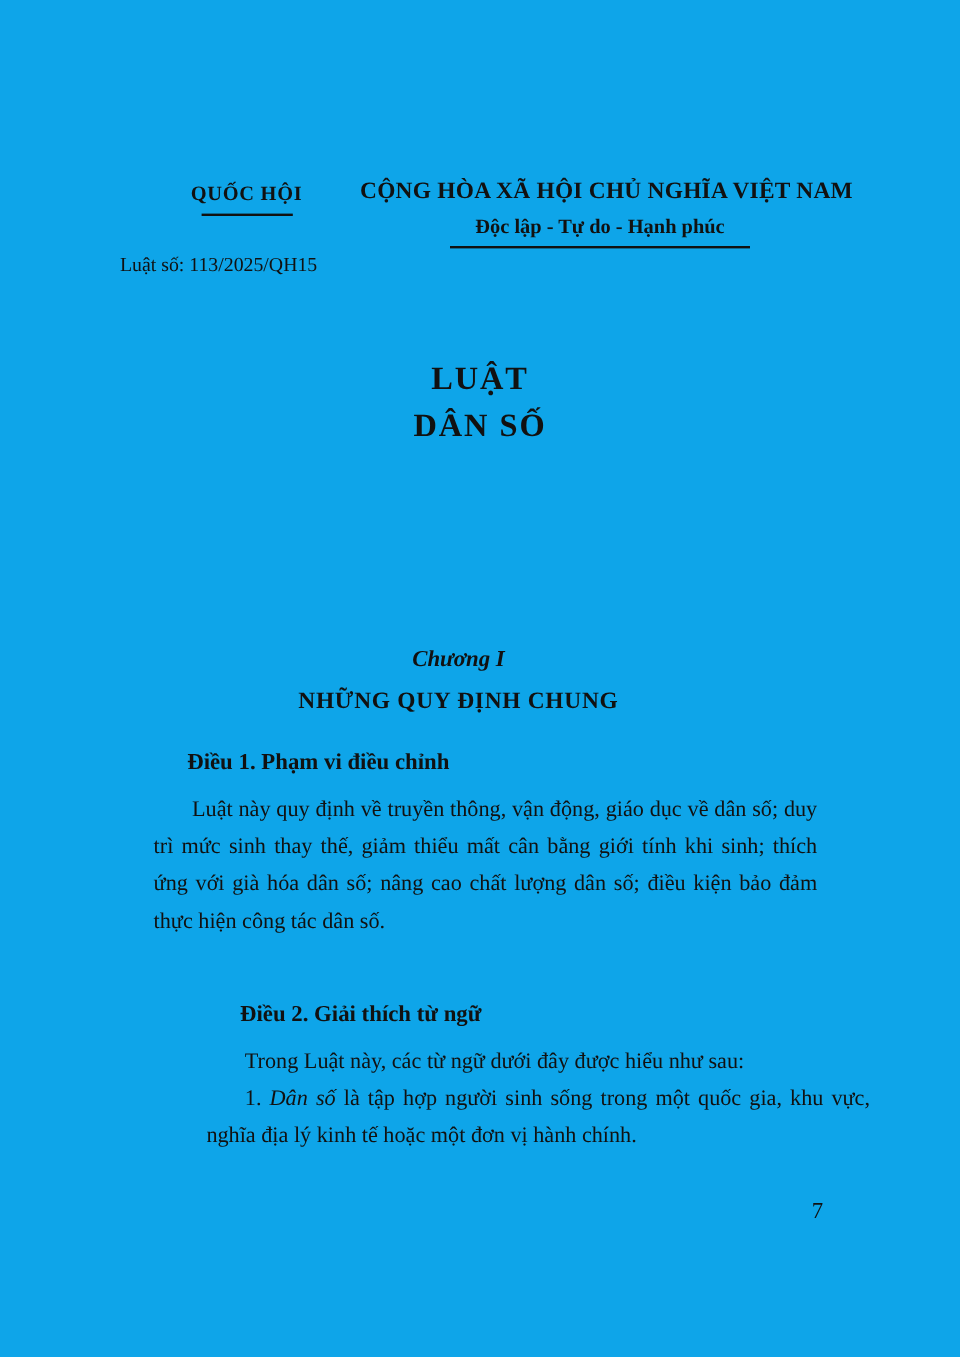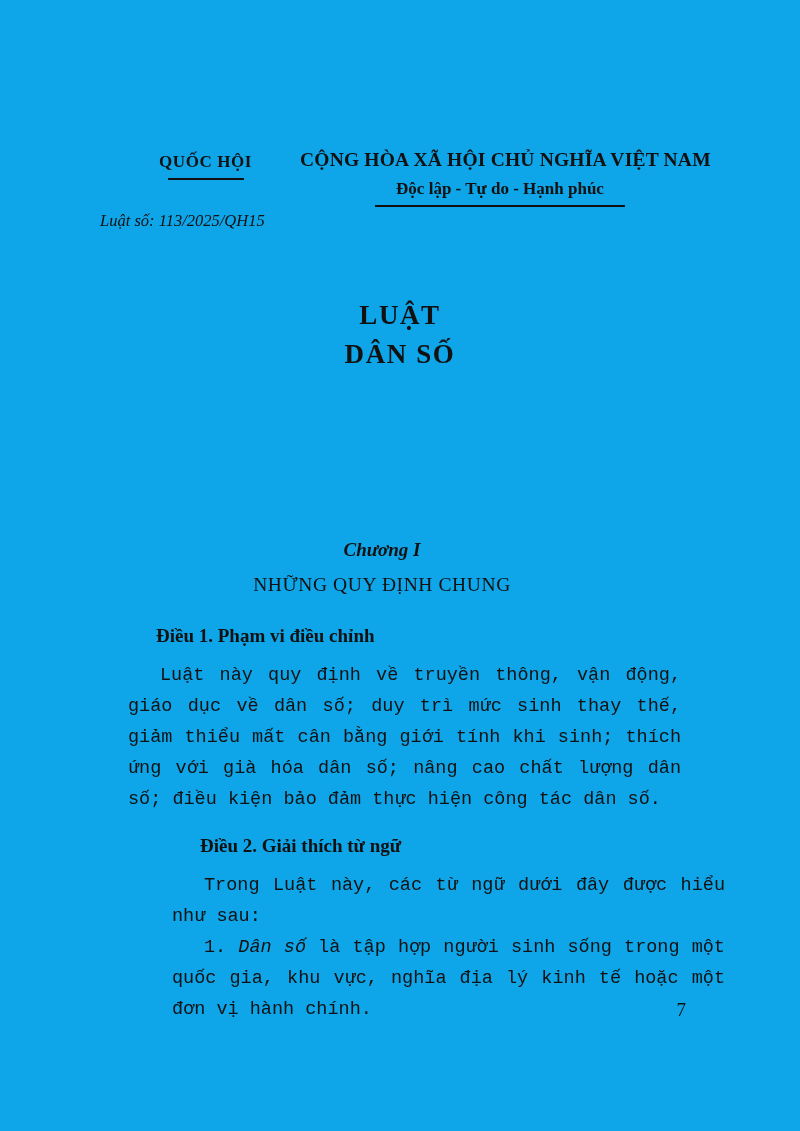--- a/index.html
+++ b/index.html
@@ -79,21 +79,20 @@
     margin: 5px auto 0 auto;
   }
 
   .law-number {
     position: absolute;
     left: 100px;
     top: 211px;
     font-size: 16.5px;
     line-height: 1.2;
     white-space: nowrap;
-    font-style: italic;
   }
 
   
   .doc-title {
     position: absolute;
     top: 296px;
     left: 0;
     width: 800px;
     text-align: center;
   }
@@ -128,21 +127,21 @@
     text-align: center;
   }
   .chapter-label {
     font-size: 19px;
     font-weight: bold;
     font-style: italic;
     line-height: 1.35;
   }
   .chapter-title {
     font-size: 19.5px;
-    font-weight: normal;
+    font-weight: bold;
     letter-spacing: 0.6px;
     line-height: 1.35;
     margin-top: 9px;
   }
 
   .article {
     position: absolute;
     left: 128px;
     width: 553px;
   }
@@ -151,21 +150,20 @@
     font-weight: bold;
     line-height: 1.3;
     text-indent: 28px;
   }
   .article-body {
     font-size: 18.5px;
     line-height: 31px;
     text-align: justify;
     text-justify: inter-word;
     margin-top: 11px;
-    font-family: Liberation Mono, monospace;
   }
   .article-body p {
     margin: 0;
     text-indent: 32px;
   }
 
   .art1 { top: 624px; }
   .art2 { top: 834px; margin-left: 44px; }
 
   .term {

